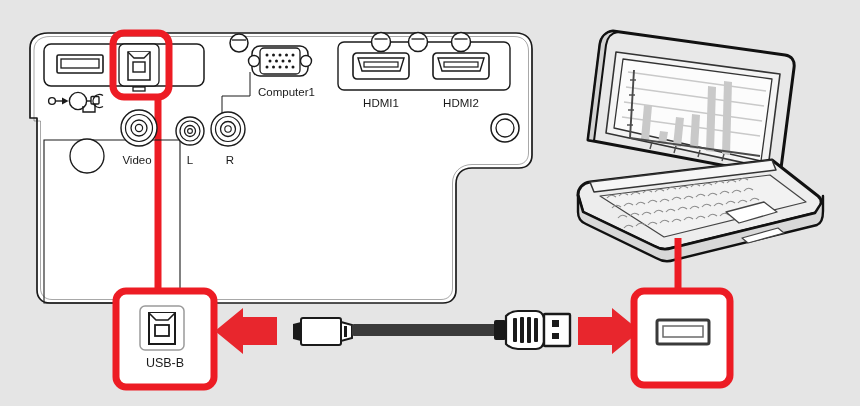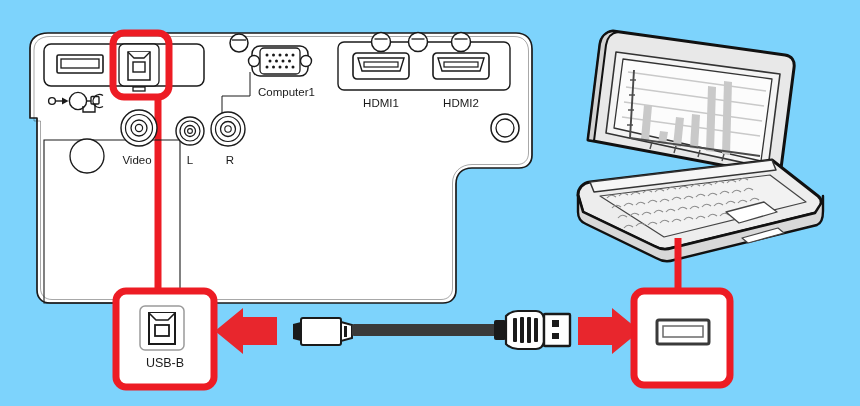--- a/index.html
+++ b/index.html
@@ -8,21 +8,21 @@
     padding: 0;
     background: #ffffff;
   }
   body {
     font-family: "Liberation Sans", sans-serif;
   }
   #diagram-root {
     position: relative;
     width: 860px;
     height: 406px;
-    background: #7dd3fc;
+    background: #e5e5e5;
     overflow: hidden;
   }
   #diagram-svg {
     position: absolute;
     top: 0;
     left: 0;
     width: 860px;
     height: 406px;
     display: block;
   }

